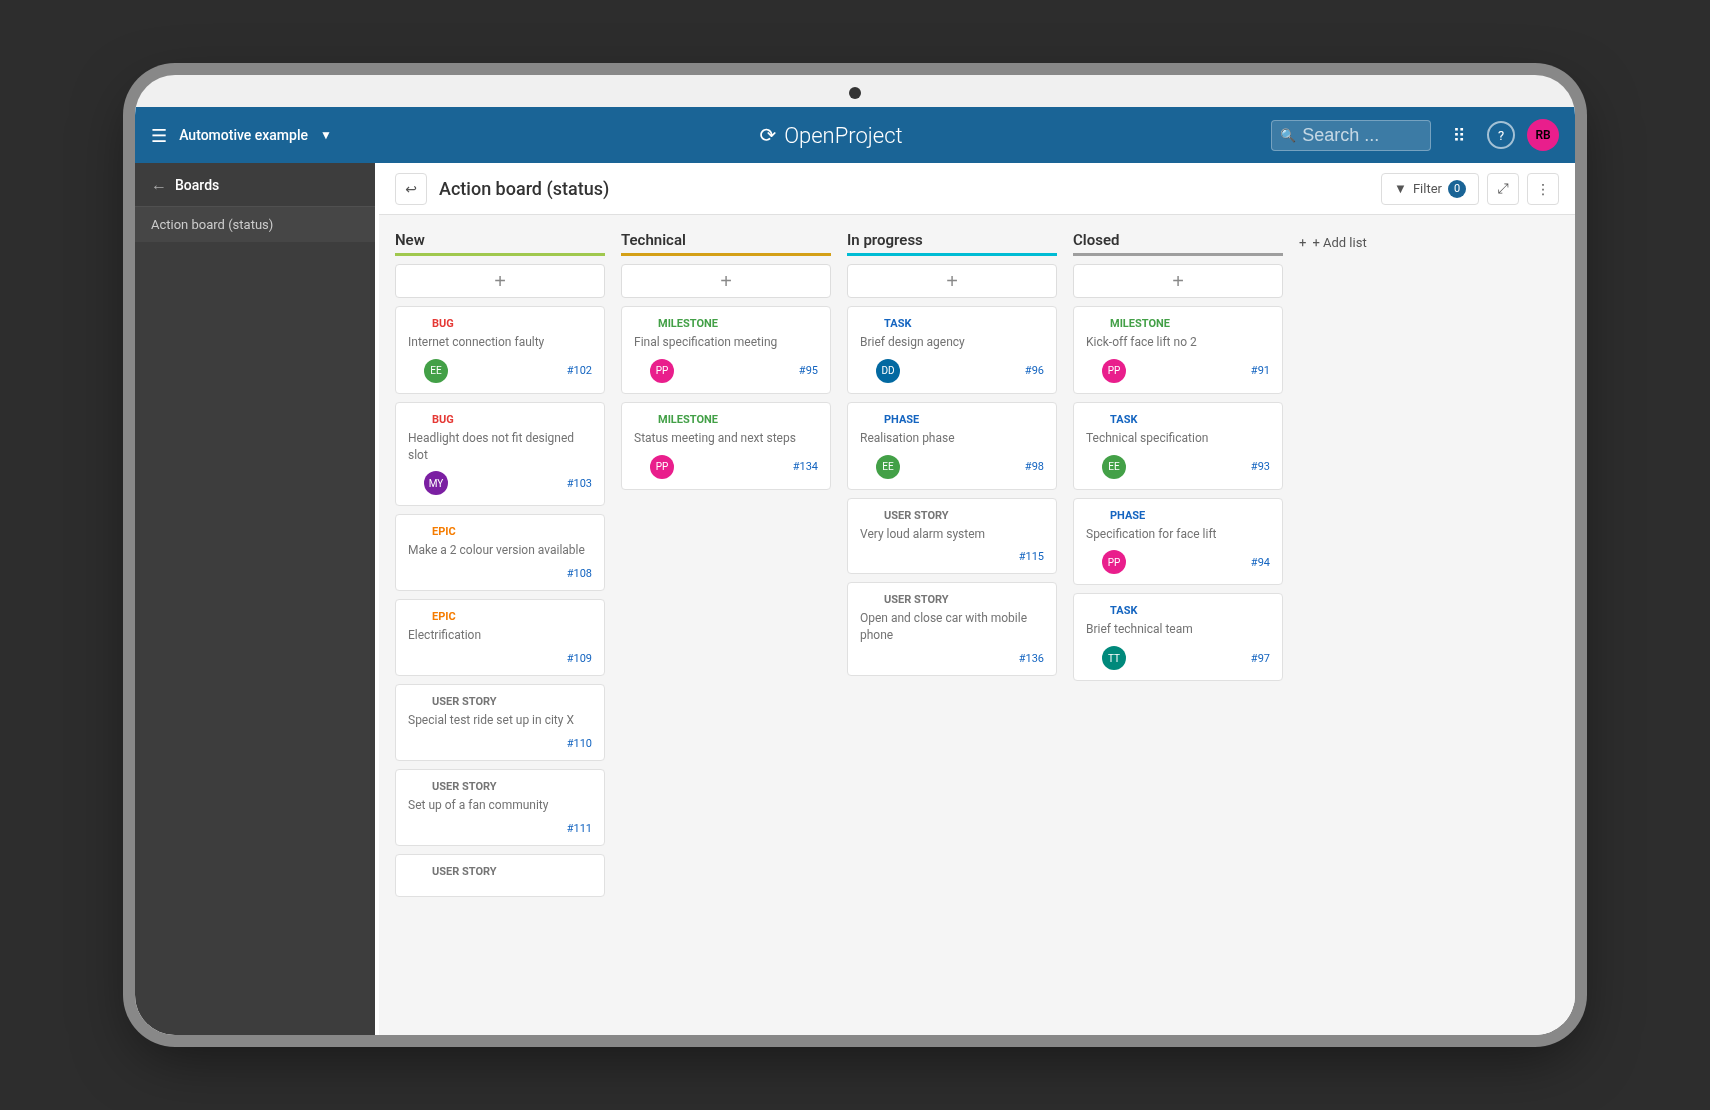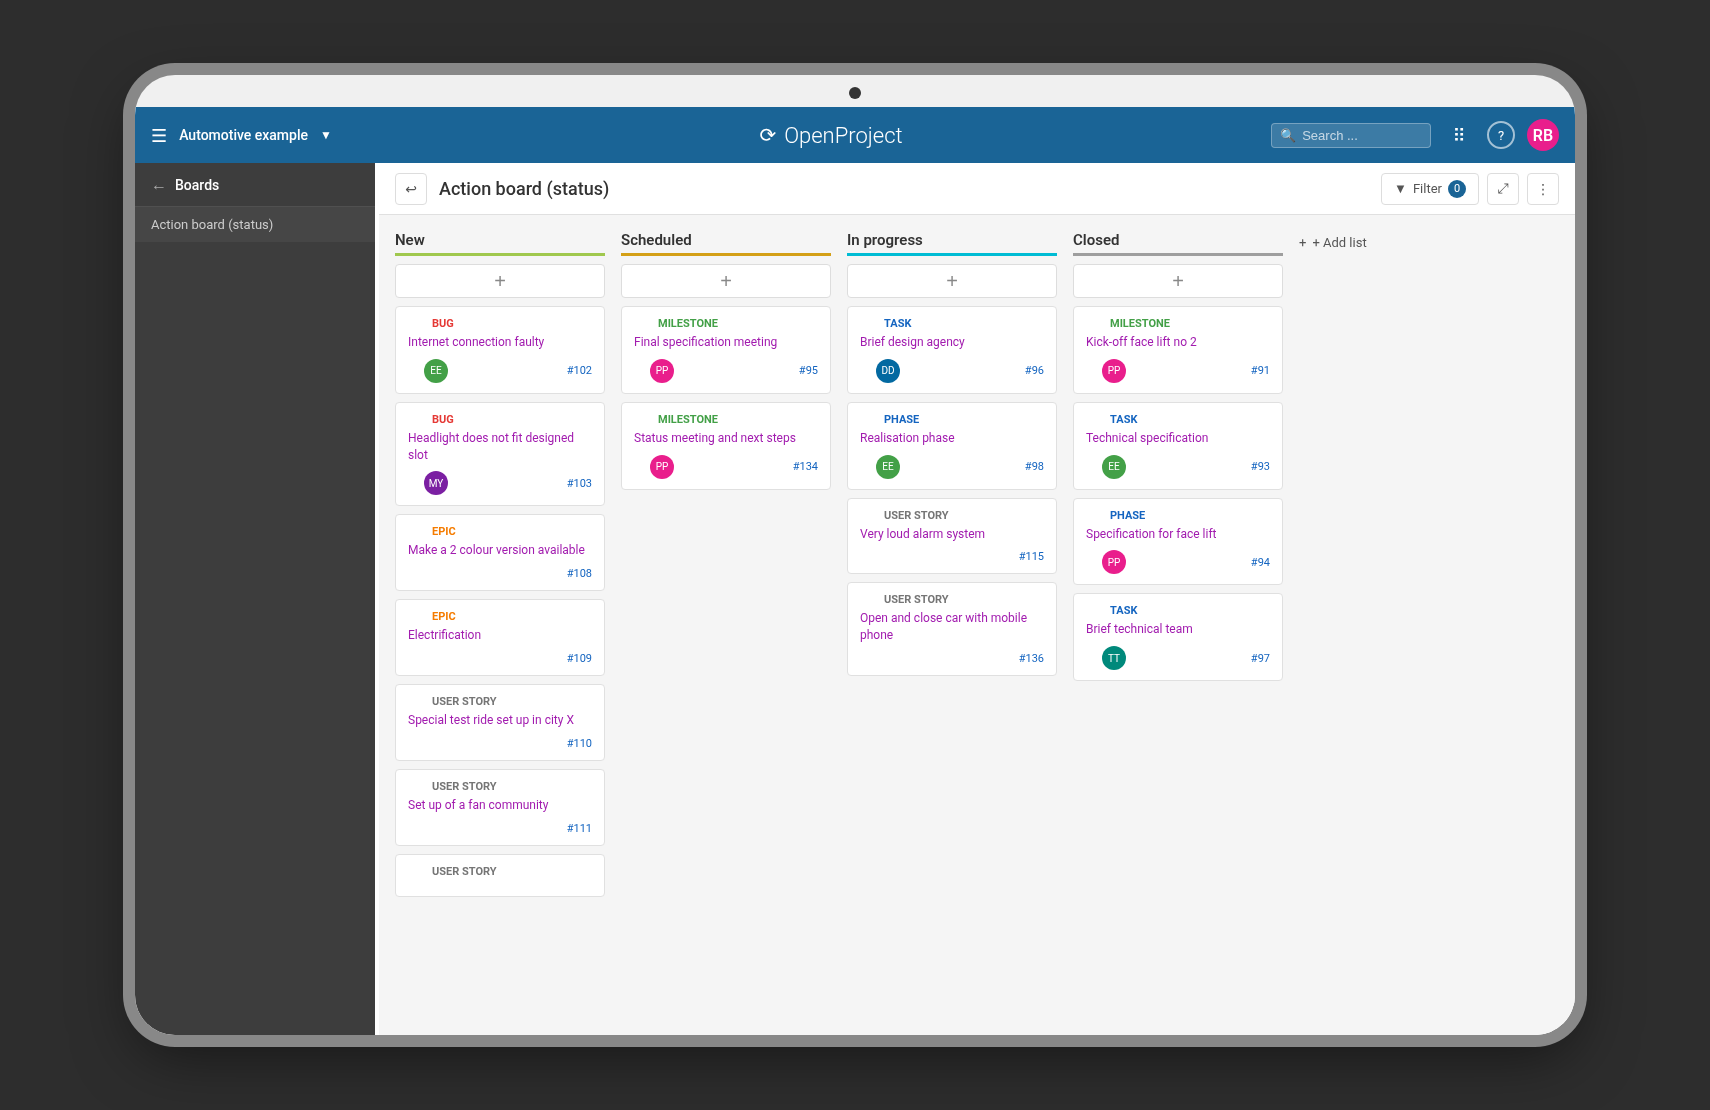--- a/index.html
+++ b/index.html
@@ -106,43 +106,43 @@
       font-size: 13px;
       width: 160px;
       display: flex;
       align-items: center;
       gap: 6px;
     }
     .search-box input {
       background: transparent;
       border: none;
       color: #fff;
-      font-size: 13px;
+      font-size: 18px;
       outline: none;
       width: 100%;
     }
     .search-box input::placeholder { color: rgba(255,255,255,0.7); }
     .nav-icon-btn {
       color: #fff;
       cursor: pointer;
       width: 32px;
       height: 32px;
       display: flex;
       align-items: center;
       justify-content: center;
       font-size: 18px;
       border-radius: 50%;
     }
     .avatar-btn {
       width: 32px;
       height: 32px;
       background: #e91e8c;
       border-radius: 50%;
-      color: #ffffff;
-      font-size: 16px;
+      color: #000000;
+      font-size: 12px;
       font-weight: 600;
       display: flex;
       align-items: center;
       justify-content: center;
       cursor: pointer;
     }
     
     .main-layout {
       display: flex;
       flex: 1;
@@ -327,21 +327,21 @@
       padding-left: 24px;
     }
     .card-type.bug { color: #e53935; }
     .card-type.milestone { color: #43a047; }
     .card-type.task { color: #1565c0; }
     .card-type.phase { color: #1565c0; }
     .card-type.epic { color: #f57c00; }
     .card-type.user-story { color: #757575; }
     .card-title {
       font-size: 12px;
-      color: #a21caf;
+      color: #737373;
       line-height: 1.4;
       margin-bottom: 8px;
     }
     .card-footer {
       display: flex;
       align-items: center;
       justify-content: space-between;
     }
     .card-id {
       font-size: 11px;
@@ -494,21 +494,21 @@
                   <div class="card-footer">
                     <span class="card-id">#111</span>
                   </div>
                 </div>
                 <div class="card">
                   <div class="card-type user-story">USER STORY</div>
                   <div class="card-title"></div>
                 </div>
               </div>
               <div class="column">
-                <div class="column-header scheduled">Scheduled</div>
+                <div class="column-header scheduled">Technical</div>
                 <button class="add-card-btn">+</button>
                 <div class="card">
                   <div class="card-type milestone">MILESTONE</div>
                   <div class="card-title">Final specification meeting</div>
                   <div class="card-footer">
                     <div class="avatar-sm" style="background: rgb(233, 30, 140);">PP</div>
                     <span class="card-id">#95</span>
                   </div>
                 </div>
                 <div class="card">

